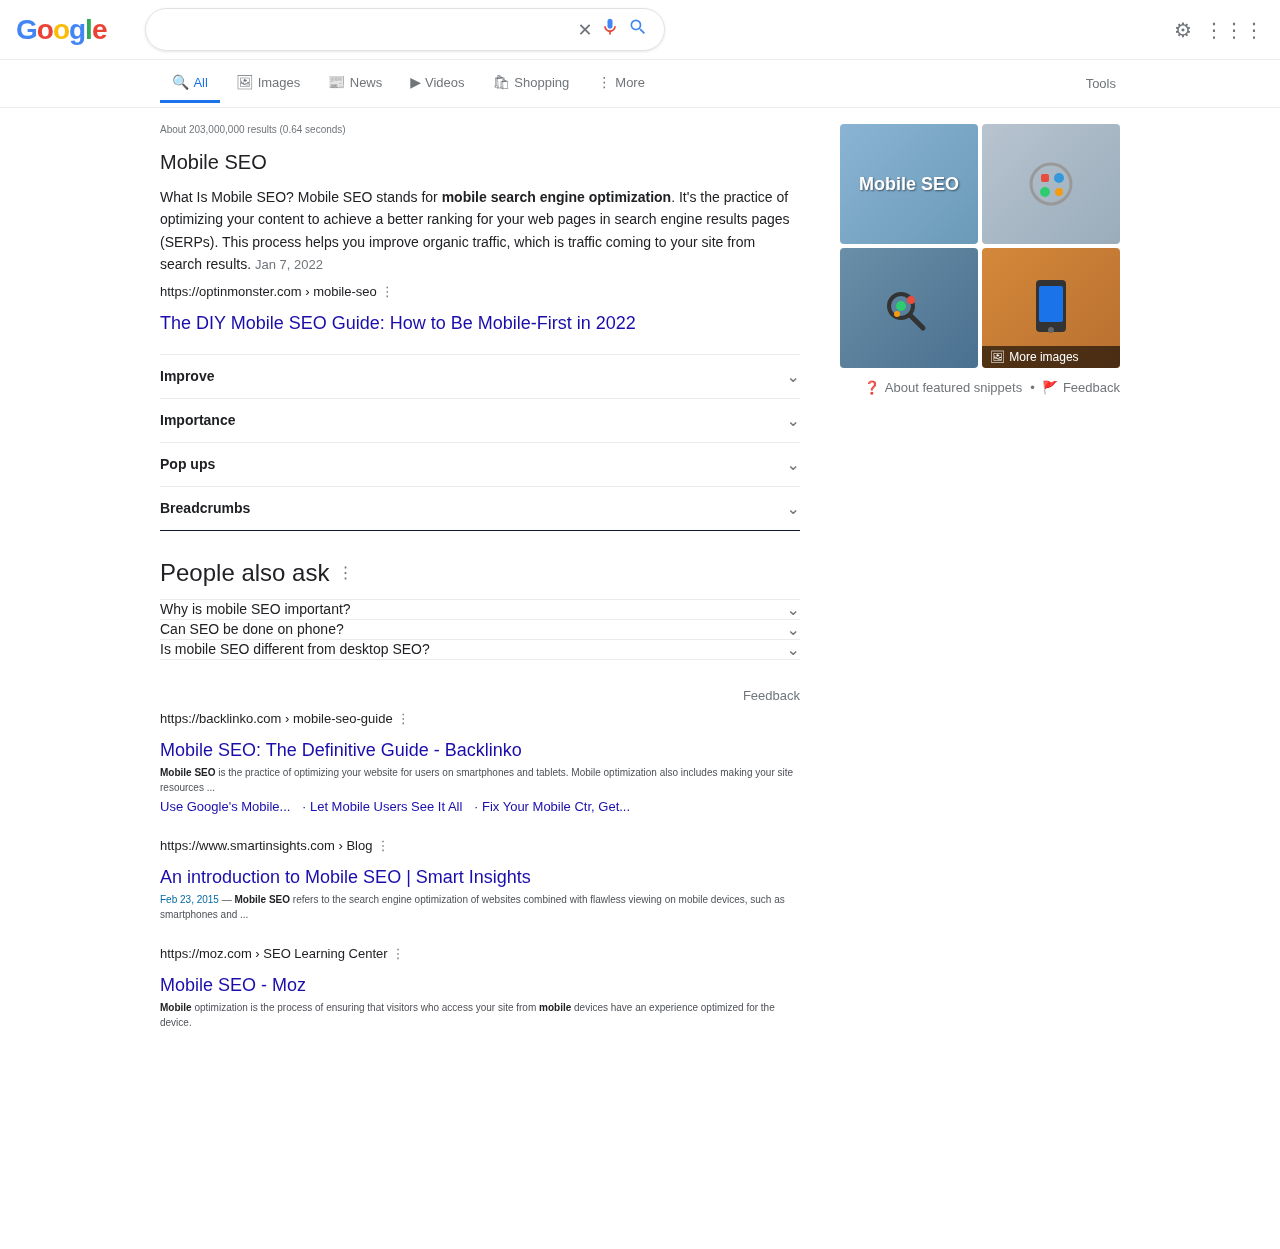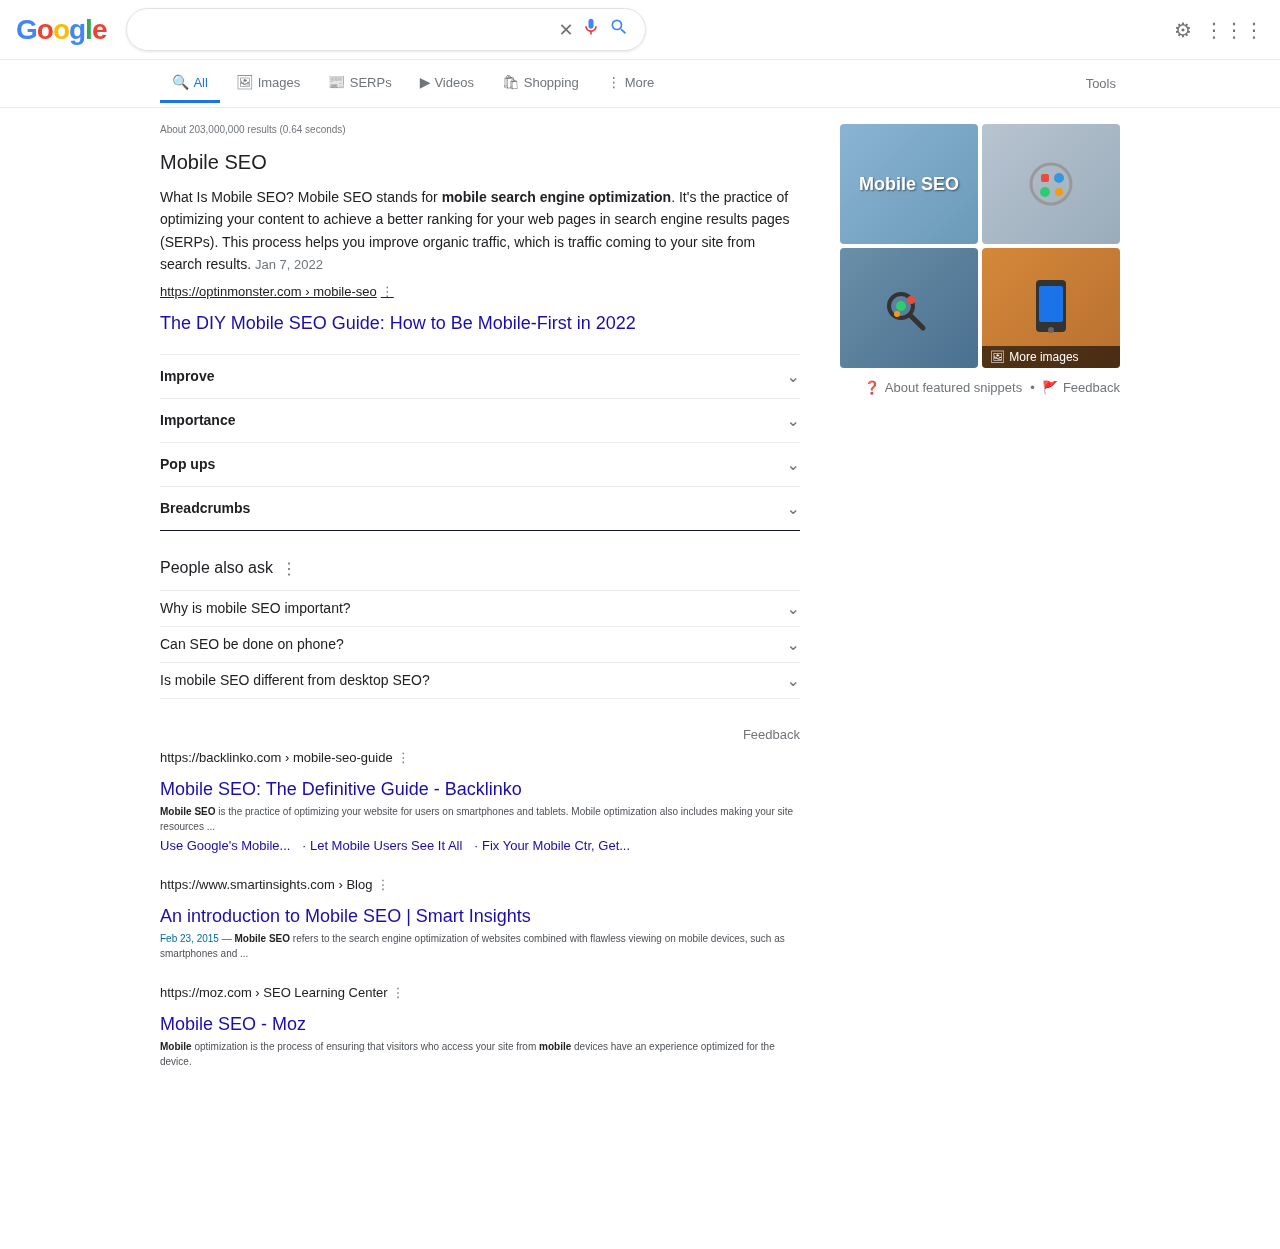--- a/index.html
+++ b/index.html
@@ -1,20 +1,20 @@
 <!DOCTYPE html>
 <html><head>
   <meta charset="utf-8">
   <style>
     * { box-sizing: border-box; margin: 0; padding: 0; }
     body { font-family: Arial, sans-serif; background: #fff; color: #202124; font-size: 14px; }
 
     
     .header { display: flex; align-items: center; padding: 8px 16px; border-bottom: 1px solid #ebebeb; gap: 16px; }
-    .logo { font-size: 28px; font-weight: bold; letter-spacing: -1px; margin-right: 4px; }
+    .logo { font-size: 28px; font-weight: bold; letter-spacing: -1px; margin-right: 23px; }
     .logo span:nth-child(1) { color: #4285F4; }
     .logo span:nth-child(2) { color: #EA4335; }
     .logo span:nth-child(3) { color: #FBBC05; }
     .logo span:nth-child(4) { color: #4285F4; }
     .logo span:nth-child(5) { color: #34A853; }
     .logo span:nth-child(6) { color: #EA4335; }
 
     .search-bar { display: flex; align-items: center; border: 1px solid #dfe1e5; border-radius: 24px; padding: 8px 16px; width: 520px; gap: 8px; box-shadow: 0 1px 3px rgba(0,0,0,0.1); }
     .search-input { border: none; outline: none; font-size: 16px; flex: 1; color: #202124; }
     .search-icon-clear { color: #70757a; cursor: pointer; font-size: 18px; }
@@ -39,35 +39,35 @@
 
     
     .results-count { font-size: 10px; color: #70757a; margin-bottom: 16px; }
 
     
     .featured-snippet { margin-bottom: 20px; }
     .featured-title { font-size: 20px; font-weight: normal; margin-bottom: 12px; }
     .featured-text { font-size: 14px; line-height: 1.6; color: #202124; margin-bottom: 8px; }
     .featured-text strong { font-weight: bold; }
     .featured-date { color: #70757a; font-size: 13px; }
-    .featured-source { color: #202124; font-size: 13px; margin-top: 8px; display: flex; align-items: center; gap: 4px; text-decoration: underline; }
+    .featured-source { color: #202124; font-size: 13px; margin-top: 8px; display: flex; align-items: center; gap: 4px; }
     .three-dots { color: #70757a; cursor: pointer; }
 
     
     .accordion-item { border-top: 1px solid #ebebeb; padding: 12px 0; display: flex; justify-content: space-between; align-items: center; cursor: pointer; }
     .accordion-item:last-child { border-bottom: 1px solid #0f172a; }
     .accordion-label { font-size: 14px; font-weight: bold; }
     .chevron { color: #70757a; font-size: 16px; }
 
     
     .paa-section { margin-top: 28px; margin-bottom: 20px; }
     .paa-header { display: flex; align-items: center; gap: 8px; margin-bottom: 12px; }
-    .paa-title { font-size: 16px; font-weight: normal; }
+    .paa-title { font-size: 24px; font-weight: normal; }
     .paa-dots { color: #70757a; cursor: pointer; font-size: 16px; }
-    .paa-item { border-top: 1px solid #ebebeb; padding: 8px 0; display: flex; justify-content: space-between; align-items: center; cursor: pointer; font-size: 14px; }
+    .paa-item { border-top: 1px solid #ebebeb; padding: 0 0; display: flex; justify-content: space-between; align-items: center; cursor: pointer; font-size: 14px; }
     .paa-item:last-child { border-bottom: 1px solid #ebebeb; }
 
     
     .feedback-row { text-align: right; padding: 8px 0; color: #70757a; font-size: 13px; cursor: pointer; }
 
     
     .search-result { margin-bottom: 24px; }
     .result-url { font-size: 13px; color: #202124; display: flex; align-items: center; gap: 4px; }
     .result-title { font-size: 18px; color: #1a0dab; cursor: pointer; text-decoration: none; display: block; margin: 14px 0 4px; }
     .result-snippet { font-size: 10px; color: #4d5156; line-height: 1.5; }
@@ -127,21 +127,21 @@
   <a class="nav-tab active">
     <span class="tab-icon">🔍</span>
     <span>All</span>
   </a>
   <a class="nav-tab">
     <span class="tab-icon">🖼</span>
     <span>Images</span>
   </a>
   <a class="nav-tab">
     <span class="tab-icon">📰</span>
-    <span>SERPs</span>
+    <span>News</span>
   </a>
   <a class="nav-tab">
     <span class="tab-icon">▶</span>
     <span>Videos</span>
   </a>
   <a class="nav-tab">
     <span class="tab-icon">🛍</span>
     <span>Shopping</span>
   </a>
   <a class="nav-tab">

